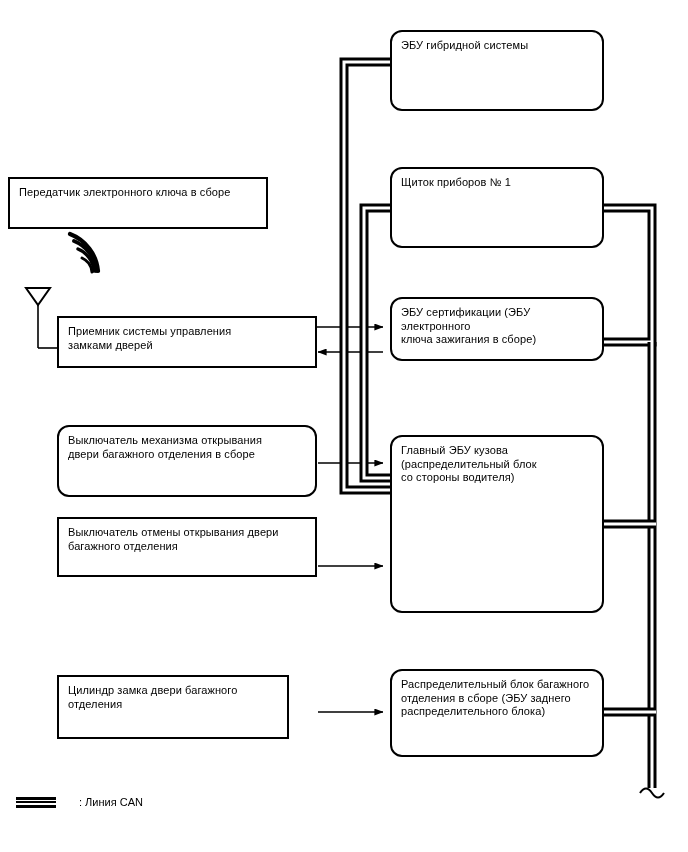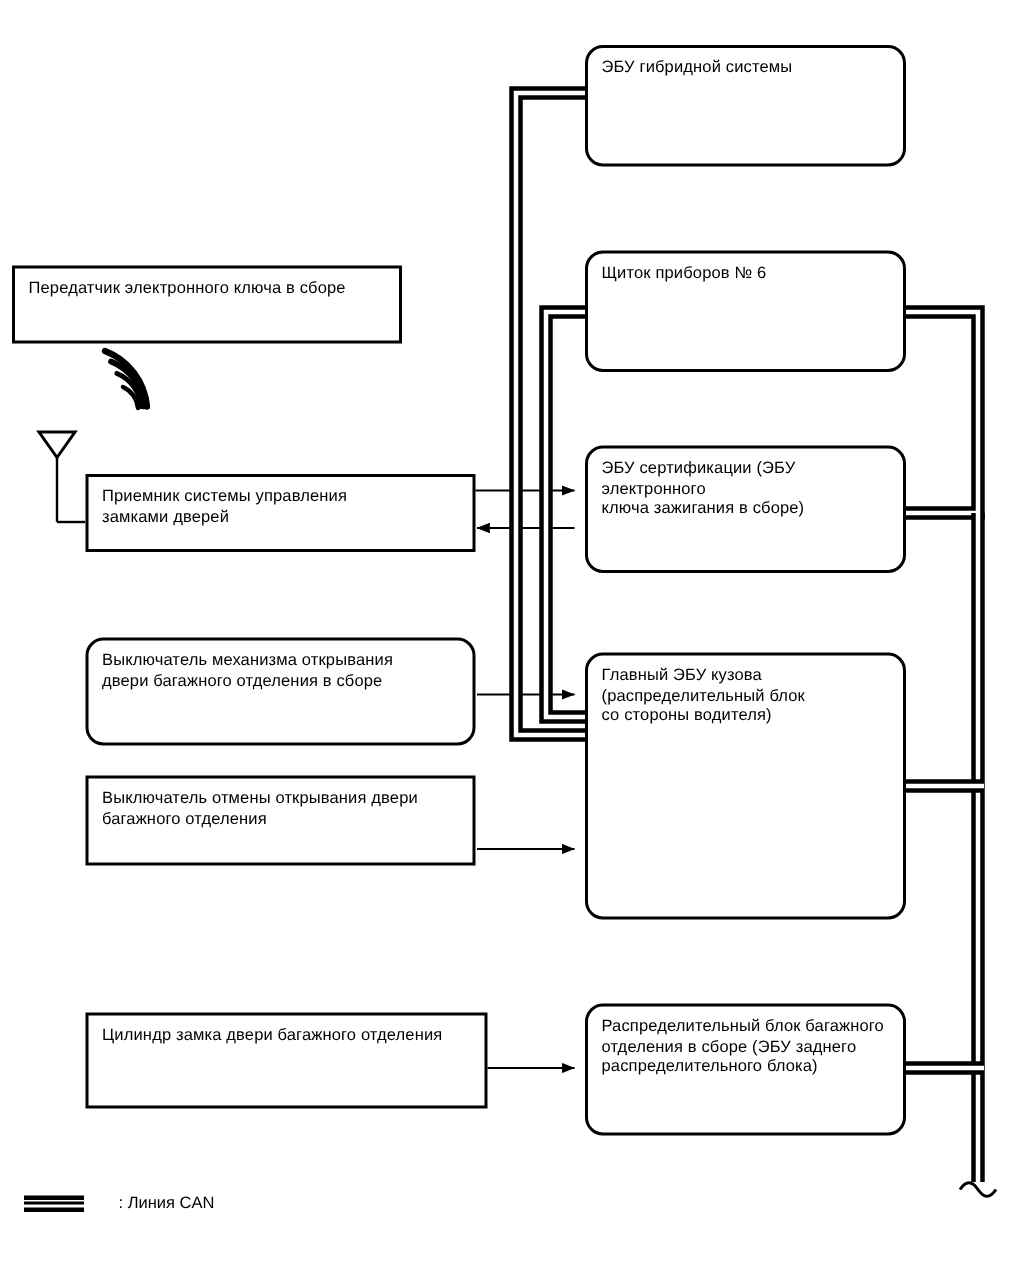--- a/index.html
+++ b/index.html
@@ -146,24 +146,24 @@
     <g>
       <path d="M 26 288 L 50 288 L 38 305 Z" fill="#ffffff" stroke="#000000" stroke-width="2"></path>
     </g>
   </svg>
 
   <div class="node-box rounded" style="left:390px; top:30px; width:214px; height:81px;">
     <div class="node-label">ЭБУ гибридной системы</div>
   </div>
 
   <div class="node-box rounded" style="left:390px; top:167px; width:214px; height:81px;">
-    <div class="node-label">Щиток приборов № 6</div>
-  </div>
-
-  <div class="node-box rounded" style="left:390px; top:297px; width:214px; height:85px;">
+    <div class="node-label">Щиток приборов № 1</div>
+  </div>
+
+  <div class="node-box rounded" style="left:390px; top:297px; width:214px; height:64px;">
     <div class="node-label">ЭБУ сертификации (ЭБУ электронного
 ключа зажигания в сборе)</div>
   </div>
 
   <div class="node-box rounded" style="left:390px; top:435px; width:214px; height:178px;">
     <div class="node-label">Главный ЭБУ кузова
 (распределительный блок
 со стороны водителя)</div>
   </div>
 
@@ -185,21 +185,21 @@
   <div class="node-box" style="left:57px; top:425px; width:260px; height:72px;border-radius:12px;">
     <div class="node-label">Выключатель механизма открывания
 двери багажного отделения в сборе</div>
   </div>
 
   <div class="node-box" style="left:57px; top:517px; width:260px; height:60px;">
     <div class="node-label">Выключатель отмены открывания двери
 багажного отделения</div>
   </div>
 
-  <div class="node-box" style="left:57px; top:675px; width:268px; height:64px;">
+  <div class="node-box" style="left:57px; top:675px; width:232px; height:64px;">
     <div class="node-label">Цилиндр замка двери багажного отделения</div>
   </div>
 
   <div class="legend" style="left:16px; top:796px;">
     <div class="legend-symbol">
       <div class="bar top"></div>
       <div class="bar mid"></div>
       <div class="bar bot"></div>
     </div>
     <div class="legend-text">: Линия CAN</div>

